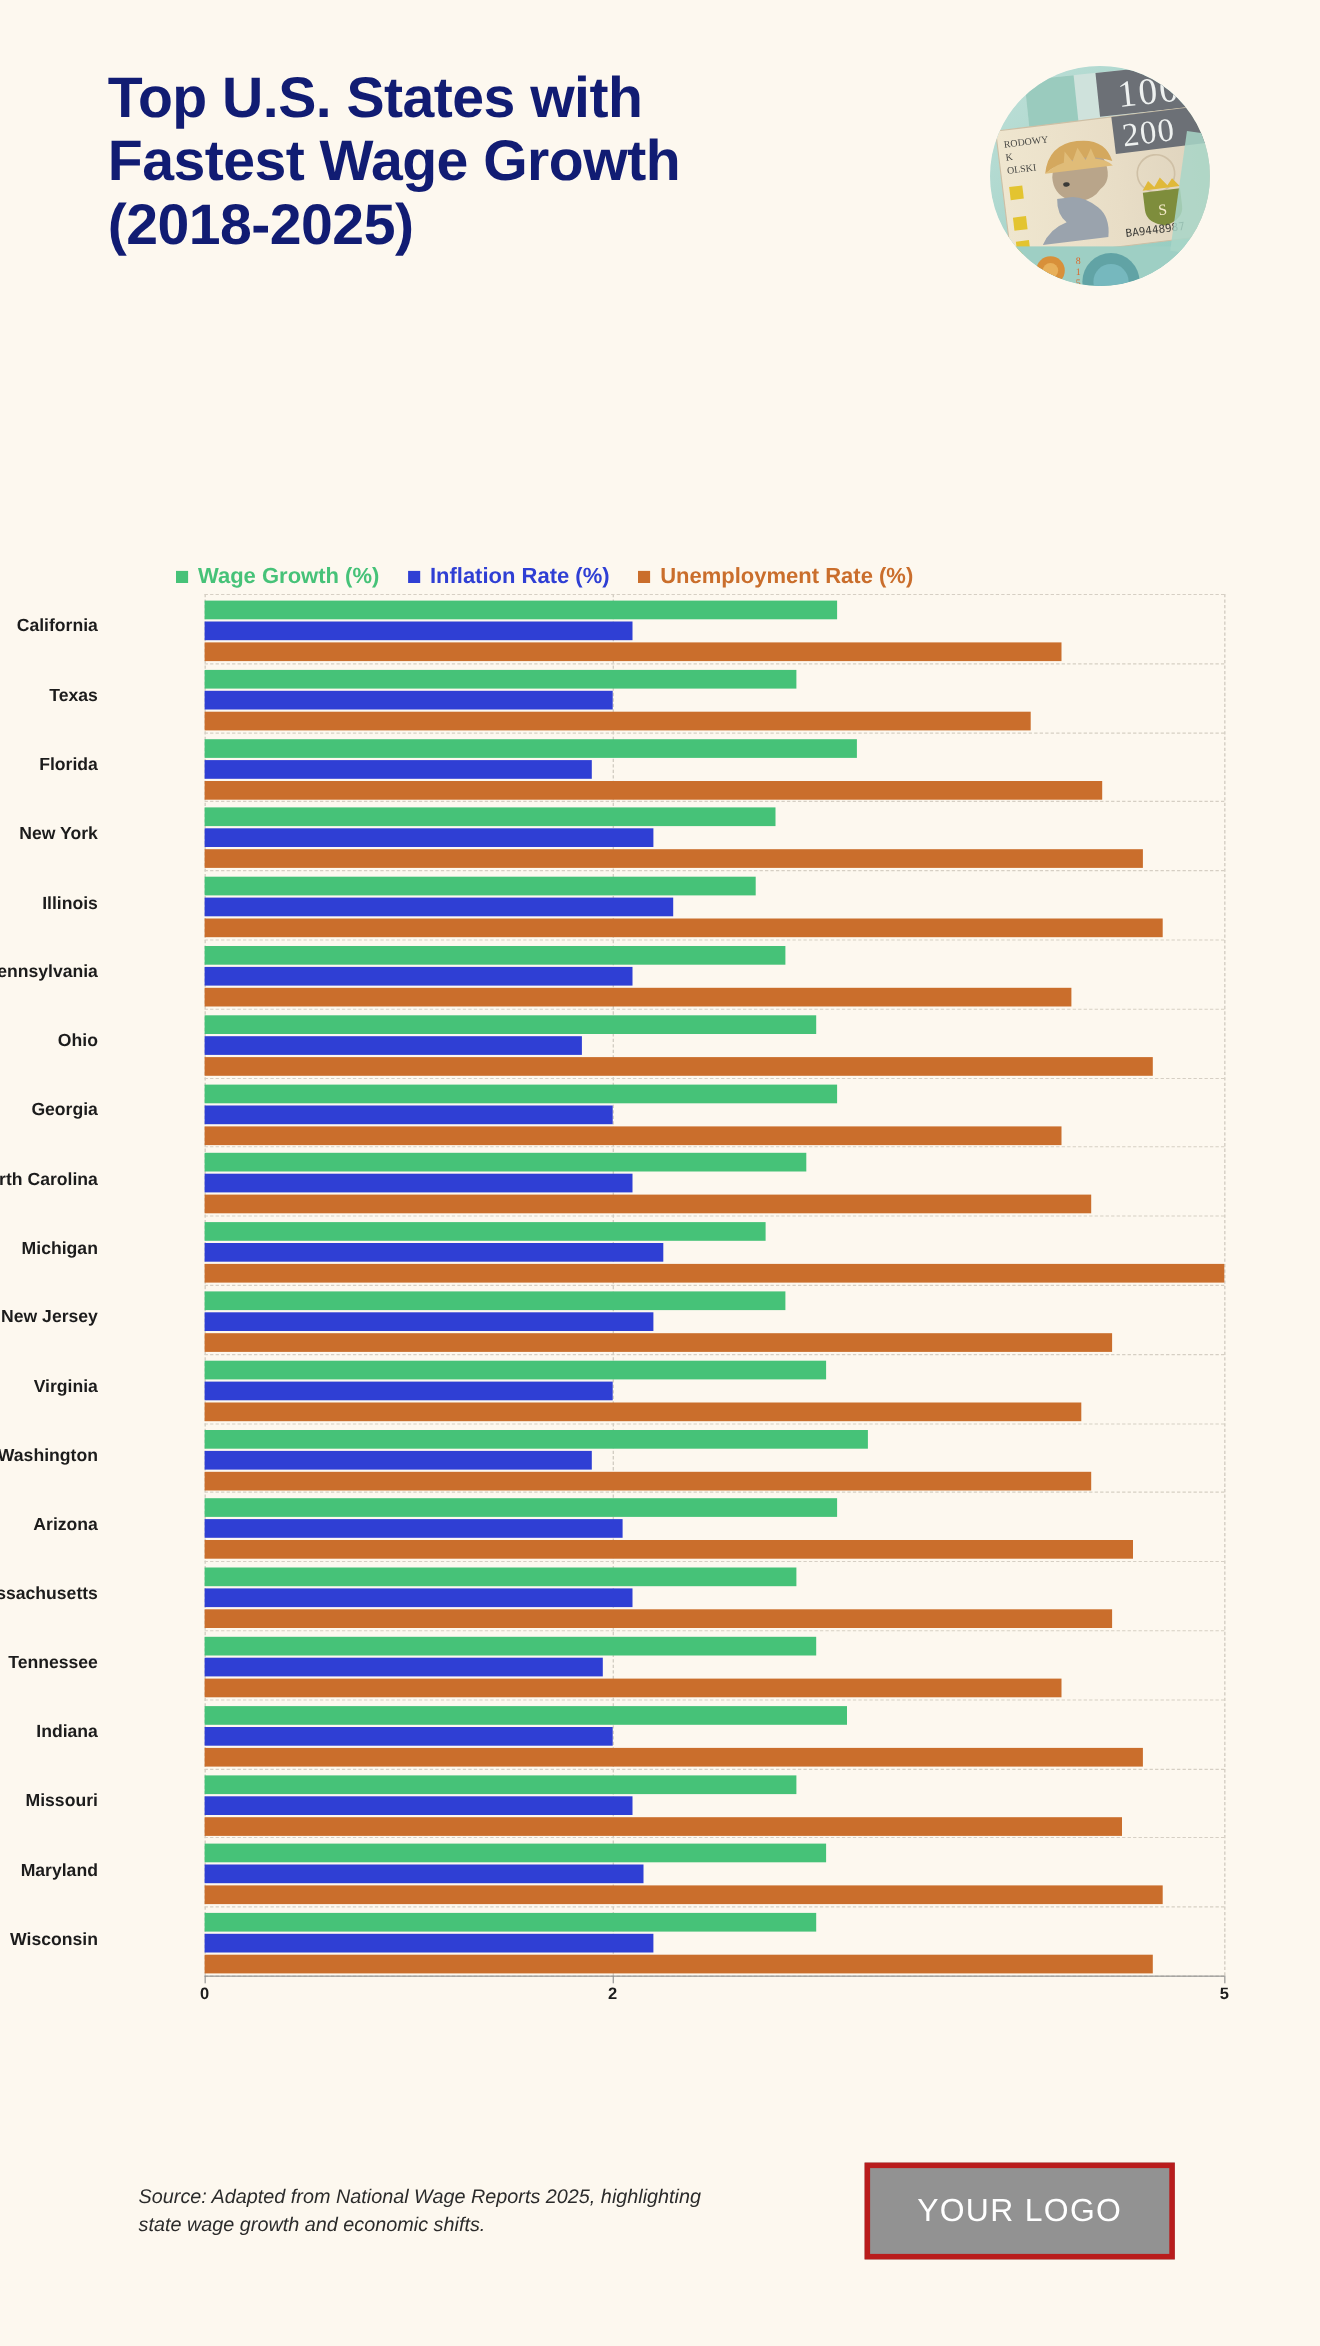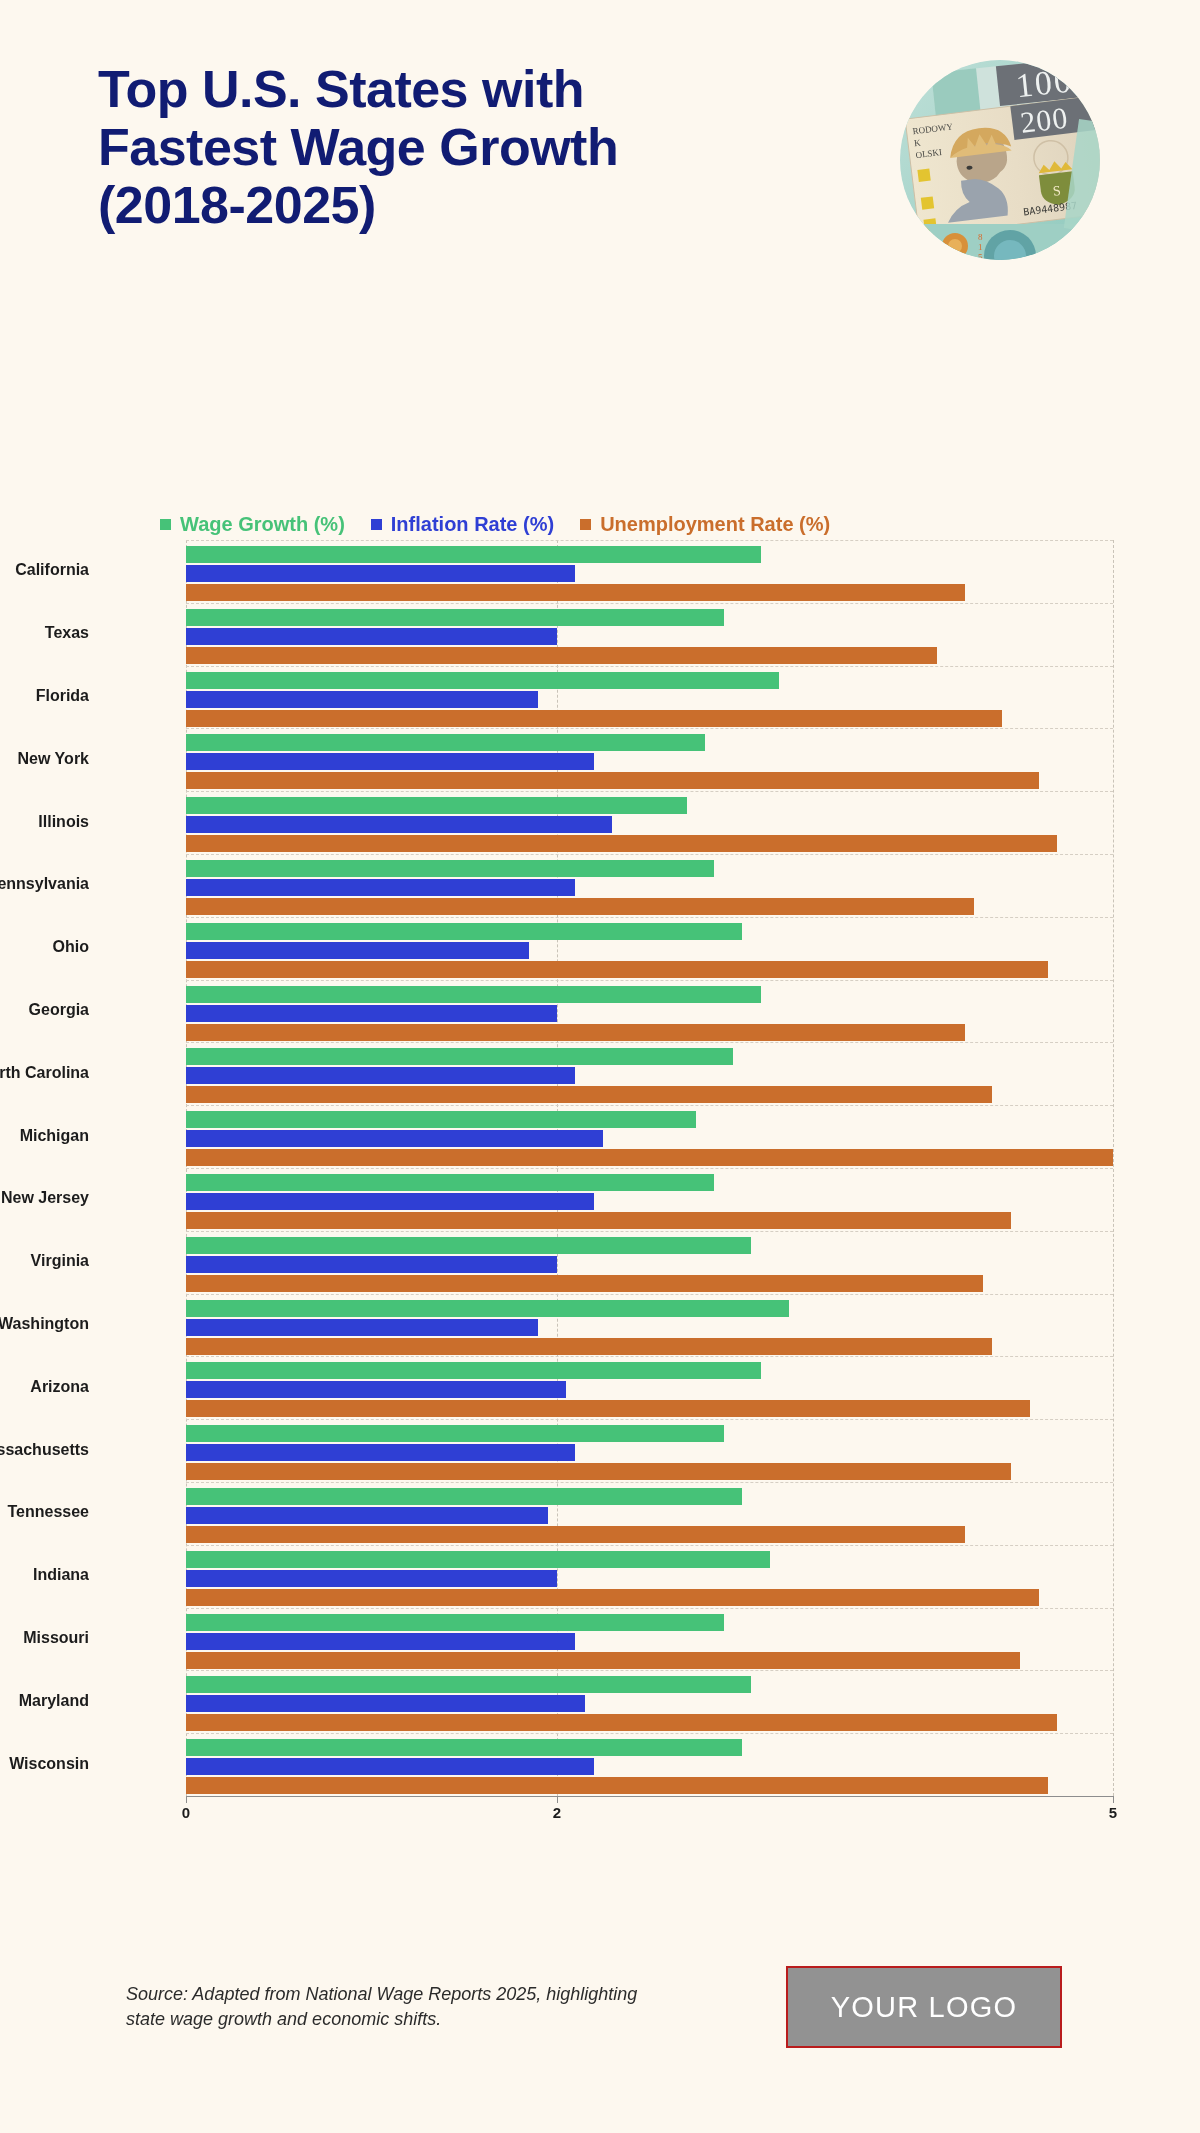--- a/index.html
+++ b/index.html
@@ -192,21 +192,21 @@
     font-style: italic;
     line-height: 1.4;
     color: #2b2b2b;
     width: 660px;
     white-space: pre-line;
   }
   .logo-box {
     width: 272px;
     height: 78px;
     background: #929292;
-    border: 2px solid #b91c1c;
+    border: 5px solid #b91c1c;
     display: flex;
     align-items: center;
     justify-content: center;
   }
   .logo-text {
     color: #ffffff;
     font-size: 29px;
     letter-spacing: 1.2px;
   }
 </style>

